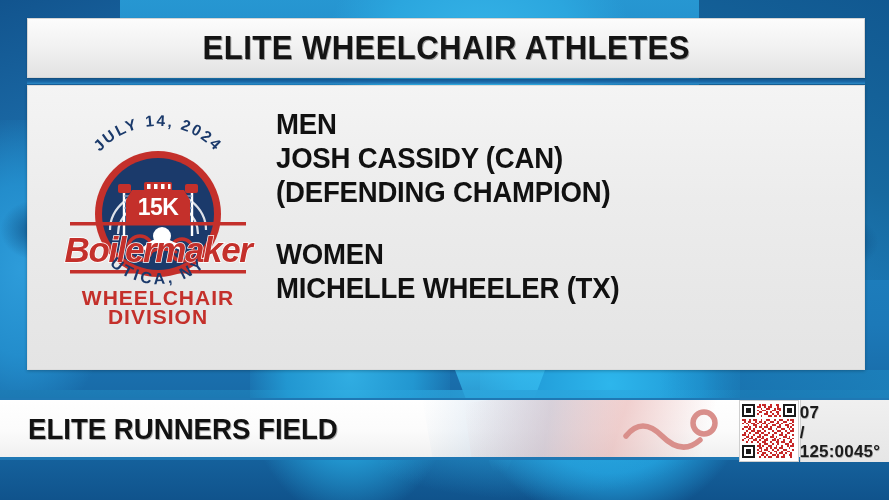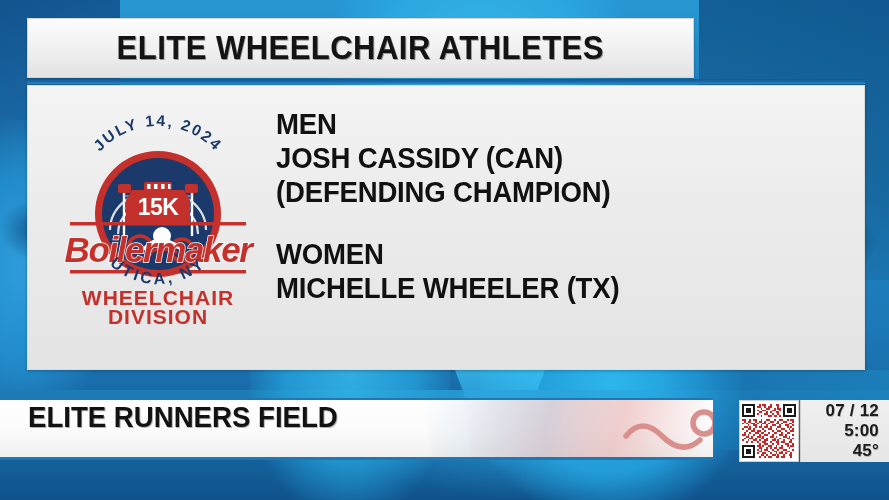--- a/index.html
+++ b/index.html
@@ -79,21 +79,21 @@
   }
   .bg-v {
     left:455px; top:370px; width:90px; height:120px;
     background:linear-gradient(180deg,#39c0f2 0%, rgba(57,192,242,0) 85%);
     clip-path:polygon(0 0,100% 0,50% 100%);
     opacity:.75;
   }
 
   
   #title-card {
-    position:absolute; left:27px; top:18px; width:667px; height:60px;
+    position:absolute; left:27px; top:18px; width:838px; height:60px;
     background:linear-gradient(180deg,#fcfcfc 0%,#f2f2f2 45%,#e2e2e2 100%);
     border:1px solid #d5d5d5;
     display:flex; align-items:center; justify-content:center;
     box-shadow:0 1px 2px rgba(0,0,0,.25);
   }
   #title-text {
     font-size:33px; font-weight:bold; color:#141414;
     letter-spacing:.5px; white-space:nowrap;
     transform:scaleX(.94); transform-origin:center;
     text-shadow:1px 1px 0 rgba(0,0,0,.35);
@@ -129,25 +129,25 @@
   .ath-line {
     font-size:29px; font-weight:bold; color:#111;
     letter-spacing:-.2px; line-height:1.17;
     white-space:nowrap;
     transform:scaleX(.95); transform-origin:left center;
   }
   .ath-gap { height:28px; }
 
   
   #lower-bar {
-    position:absolute; left:0; top:398px; width:713px; height:62px;
+    position:absolute; left:0; top:398px; width:889px; height:62px;
     background:linear-gradient(180deg,#ffffff 0%,#fbfbfb 55%,#f0f0f0 100%);
     border-top:2px solid #1f78b4;
     border-bottom:3px solid #1f78b4;
-    display:flex; 
+    display:flex; align-items:center;
     overflow:hidden;
   }
   #lower-title {
     margin-left:28px;
     font-size:30px; font-weight:bold; color:#121212;
     letter-spacing:0px; white-space:nowrap;
     transform:scaleX(.92); transform-origin:left center;
     text-shadow:1px 1px 0 rgba(0,0,0,.3);
     z-index:3;
   }
@@ -171,21 +171,21 @@
     position:absolute; left:739px; top:400px; width:60px; height:62px;
     background:#ffffff; border:1px solid #cfcfcf;
     display:flex; align-items:center; justify-content:center;
     z-index:5;
   }
   #qr-svg { width:54px; height:54px; display:block; }
   #clock-box {
     position:absolute; left:800px; top:400px; width:89px; height:62px;
     background:linear-gradient(180deg,#f0f0f0 0%,#e6e6e6 100%);
     border-left:1px solid #cfcfcf;
-    display:flex; flex-direction:column;
+    display:flex; flex-direction:row;
     align-items:flex-end; justify-content:center;
     padding-right:10px; z-index:5;
   }
   .clock-line {
     font-size:17px; font-weight:bold; color:#1c1c1c;
     line-height:1.16; letter-spacing:.2px;
     text-shadow:.5px .5px 0 rgba(0,0,0,.25);
   }
 </style>
 </head>

